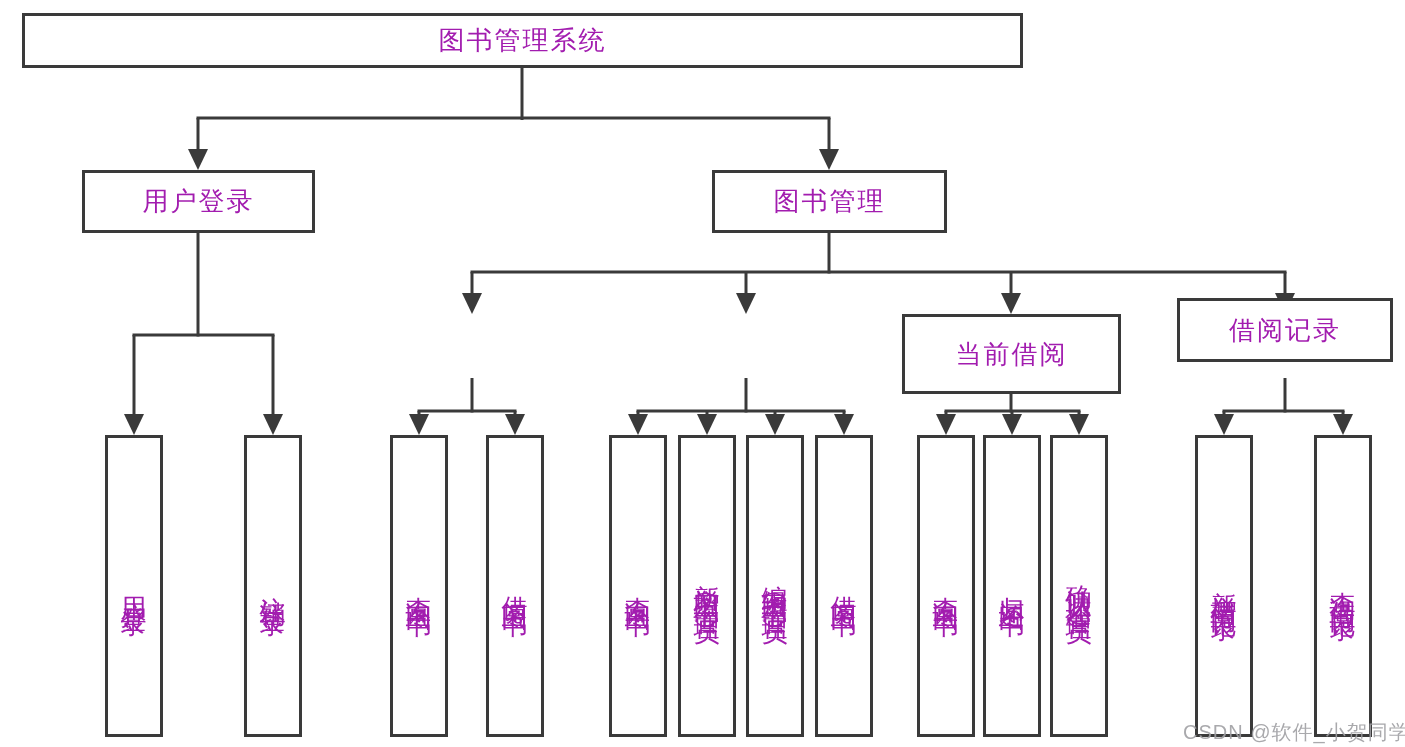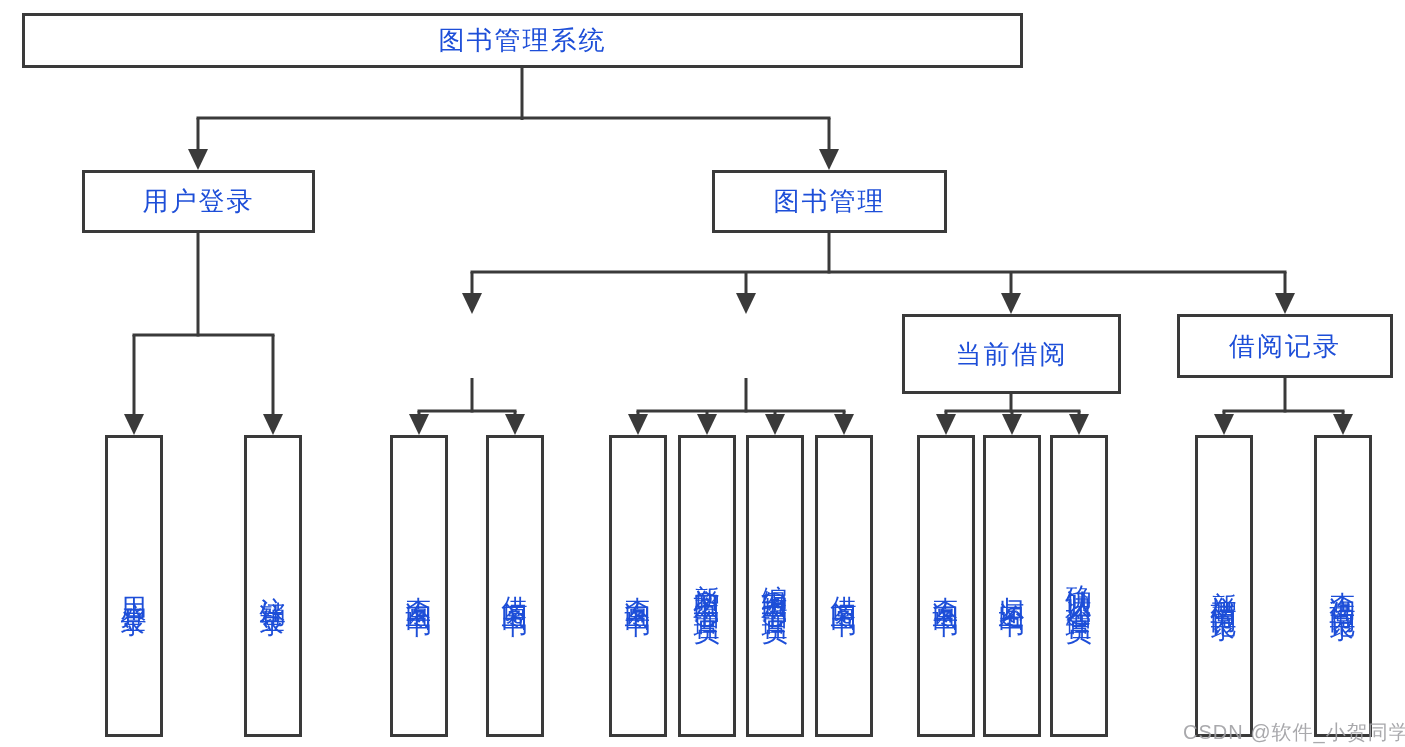--- a/index.html
+++ b/index.html
@@ -23,21 +23,21 @@
     height: 747px;
   }
   .node {
     position: absolute;
     box-sizing: border-box;
     border: 3px solid #3a3a3a;
     background: #ffffff;
     display: flex;
     align-items: center;
     justify-content: center;
-    color: #1d4ed8;
+    color: #a21caf;
     z-index: 2;
   }
   .hbox {
     font-size: 26px;
     letter-spacing: 2px;
     white-space: nowrap;
   }
   .vbox {
     width: 58px;
     height: 302px;
@@ -143,21 +143,21 @@
   <div class="node hbox" style="left:82px; top:170px; width:233px; height:63px;">
     <span>用户登录</span>
   </div>
   <div class="node hbox" style="left:712px; top:170px; width:235px; height:63px;">
     <span>图书管理</span>
   </div>
 
   <div class="node hbox" style="left:902px; top:314px; width:219px; height:80px;">
     <span>当前借阅</span>
   </div>
-  <div class="node hbox" style="left:1177px; top:314px; width:216px; height:64px;">
+  <div class="node hbox" style="left:1177px; top:298px; width:216px; height:64px;">
     <span>借阅记录</span>
   </div>
 
   <div class="node vbox" style="left:105px; top:435px;">
     <span class="vlabel">用户登录</span>
   </div>
   <div class="node vbox" style="left:244px; top:435px;">
     <span class="vlabel">注销登录</span>
   </div>
 

